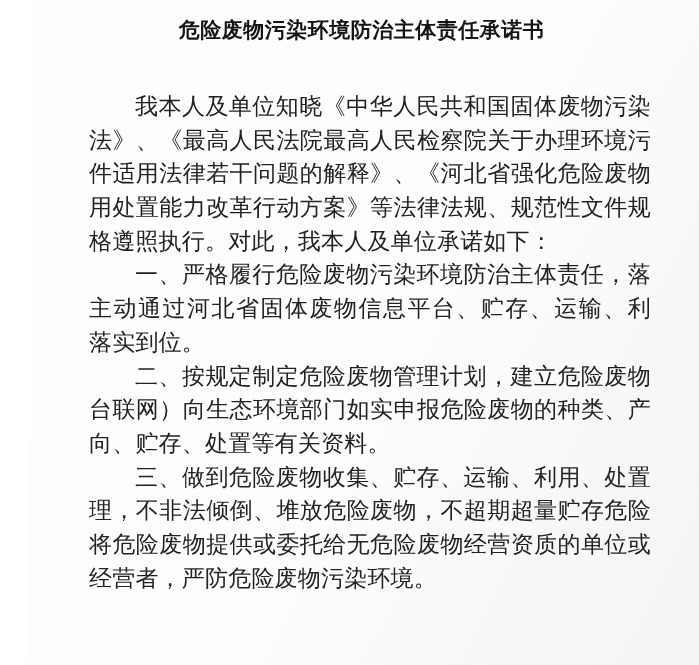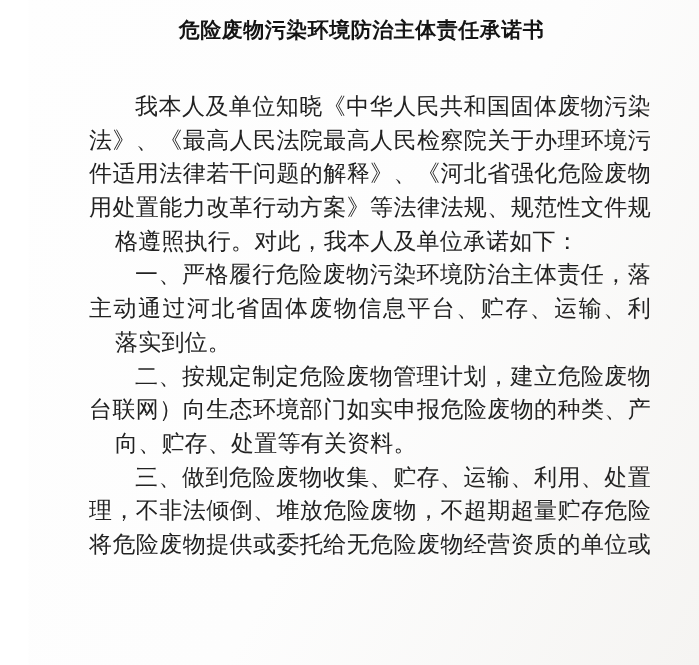--- a/index.html
+++ b/index.html
@@ -48,21 +48,20 @@
     overflow: hidden;
     letter-spacing: 0.2px;
   }
   .fill {
     text-align: justify;
     text-align-last: justify;
   }
   .end {
     text-align: left;
     text-align-last: left;
-    margin-left: 26px;
   }
   .indent { text-indent: 46px; }
 </style>
 </head>
 <body>
 
 <div class="page">
 
   <h1 class="doc-title">危险废物污染环境防治主体责任承诺书</h1>
 
@@ -85,16 +84,17 @@
     <div>
       <span class="ln fill indent">二、按规定制定危险废物管理计划，建立危险废物管理台账，</span>
       <span class="ln fill">台联网）向生态环境部门如实申报危险废物的种类、产生量、流</span>
       <span class="ln end">向、贮存、处置等有关资料。</span>
     </div>
 
     <div>
       <span class="ln fill indent">三、做到危险废物收集、贮存、运输、利用、处置全过程管</span>
       <span class="ln fill">理，不非法倾倒、堆放危险废物，不超期超量贮存危险废物，不</span>
       <span class="ln fill">将危险废物提供或委托给无危险废物经营资质的单位或其他生产</span>
+      <span class="ln end">经营者，严防危险废物污染环境。</span>
     </div>
 
   </div>
 </div>
 
 </body></html>

